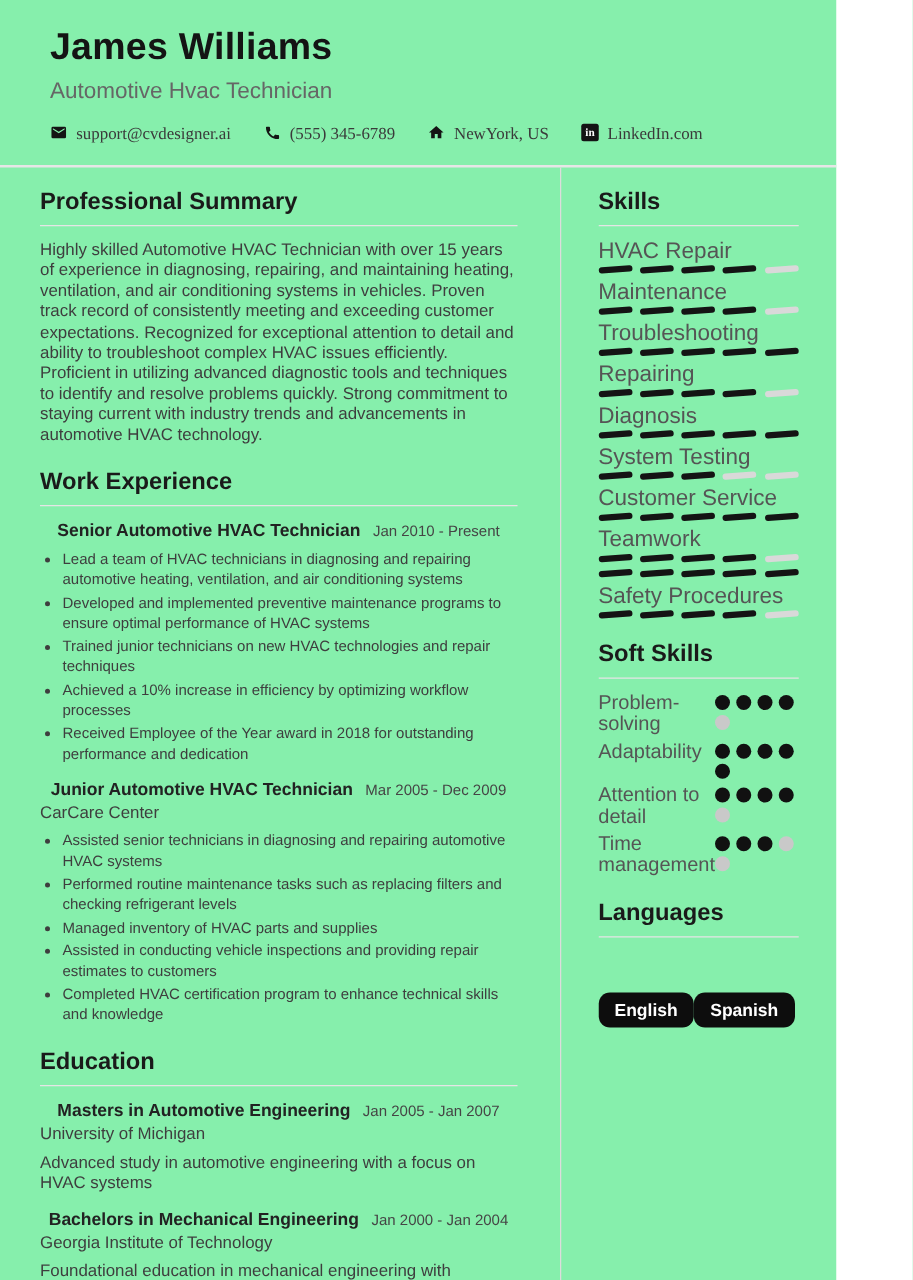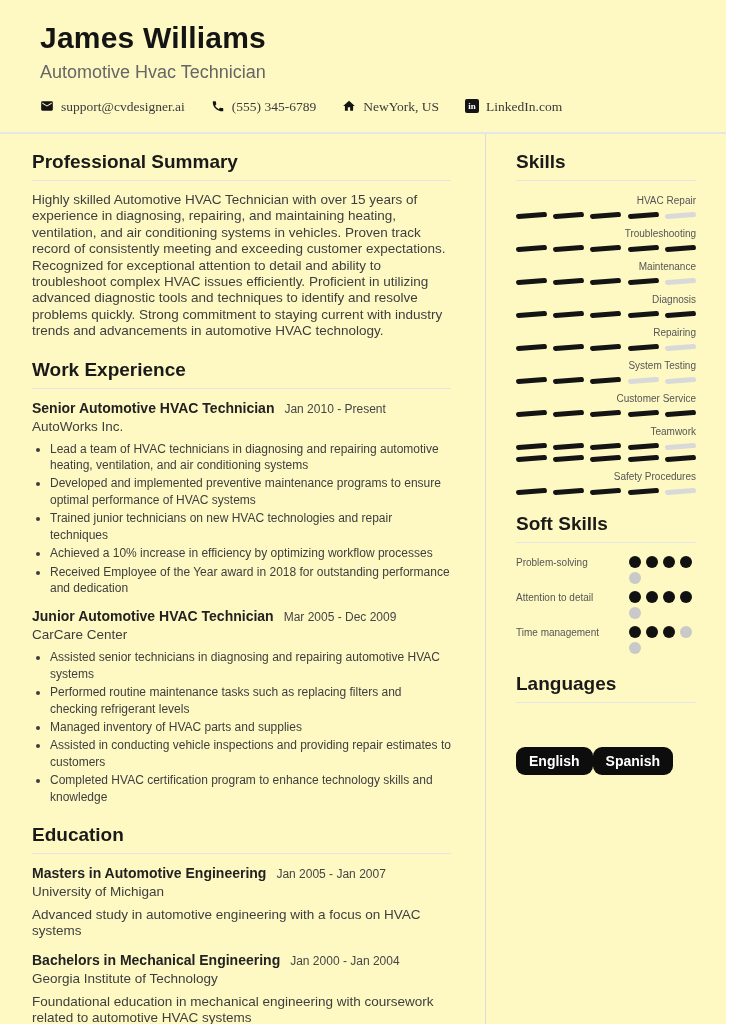--- a/index.html
+++ b/index.html
@@ -1,18 +1,18 @@
 <!DOCTYPE html>
 <html style="--bar-filled: #141414; --bar-empty: #d9d9d9; --dot-filled: #111111; --dot-empty: #c9c9c9; --badge-bg: #0d0d0d; --badge-text: #ffffff;"><head>
 <meta charset="utf-8">
 <style>
   * { box-sizing: border-box; }
   html, body { margin: 0; padding: 0; background: #fff; }
   body { font-family: "Liberation Sans", sans-serif; color: #3e3e3e; }
-  .page { width: 726px; height: 1024px; background: #fef9c3; overflow: hidden; position: relative; }
+  .page { width: 669px; height: 1024px; background: #86efac; overflow: hidden; position: relative; }
 
   
   .resume-header { padding: 20px 40px 0 40px; }
   .person-name { margin: 0; font-size: 30px; line-height: 36px; font-weight: 700; color: #141414; letter-spacing: .2px; }
   .person-title { margin-top: 6px; font-size: 18px; color: #666; }
   .contact-row { display: flex; align-items: center; gap: 26px; margin-top: 16px; padding-bottom: 17px; font-size: 13.5px; color: #3a3a3a; }
   .contact-item { display: inline-flex; align-items: flex-start; gap: 7px; font-family: Liberation Serif, serif; }
   .contact-icon { display: inline-flex; }
   .contact-icon svg { width: 14px; height: 14px; display: block; fill: #141414; }
   .li-box { width: 14px; height: 14px; background: #141414; color: #fff; font-size: 9px; font-weight: 700; display: inline-flex; align-items: center; justify-content: center; border-radius: 2px; }
@@ -24,40 +24,40 @@
   .right-col { flex: 1; padding: 16px 30px 0 30px; }
 
   section { margin-bottom: 18px; }
   .section-heading { margin: 0 0 7px 0; font-size: 19px; line-height: 23px; font-weight: 700; color: #1a1a1a; }
   .rule { border-bottom: 1px solid #e5e5e5; margin-bottom: 11px; }
 
   .summary-text { margin: 0; font-size: 13.5px; line-height: 16.4px; color: #3e3e3e; }
 
   
   .job { margin-bottom: 12px; }
-  .job-head { display: flex; justify-content: flex-start; align-items: baseline; }
+  .job-head { display: flex; justify-content: center; align-items: baseline; }
   .job-title { font-size: 14px; font-weight: 700; color: #222; line-height: 17px; }
   .job-dates { font-size: 12px; color: #454545; white-space: nowrap; padding-left: 10px; }
   .job-company { font-size: 13.5px; color: #3e3e3e; line-height: 17px; margin-top: 1px; }
   .job-bullets { margin: 6px 0 0 0; padding-left: 18px; }
   .job-bullets li { font-size: 12px; line-height: 16.4px; color: #3e3e3e; margin-bottom: 2px; }
   .edu-item { margin-bottom: 12px; }
   .edu-desc { margin: 7px 0 0 0; font-size: 13.5px; line-height: 16.4px; color: #3e3e3e; }
 
   
   .skill-row { margin-bottom: 7px; }
-  .skill-name { font-size: 10px; color: #555; line-height: 17px; margin-bottom: 4px; text-align: right; }
+  .skill-name { font-size: 18px; color: #555; line-height: 17px; margin-bottom: 4px; }
   .skill-bar { display: flex; gap: 6px; }
   .seg { flex: 1; height: 5px; border-radius: 3px; transform: rotate(-4deg); }
   .seg.filled { background: var(--bar-filled, #141414); }
   .seg.empty { background: var(--bar-empty, #d9d9d9); }
 
   
   .soft-row { display: flex; align-items: flex-start; margin-bottom: 5px; }
-  .soft-name { flex: 1; font-size: 10px; color: #555; line-height: 17px; }
+  .soft-name { flex: 1; font-size: 16px; color: #555; line-height: 17px; }
   .soft-dots { width: 67px; display: flex; flex-wrap: wrap; gap: 4px 5px; padding-top: 2px; }
   .dot { width: 12px; height: 12px; border-radius: 50%; }
   .dot.filled { background: var(--dot-filled, #111); }
   .dot.empty { background: var(--dot-empty, #c9c9c9); }
 
   
   .lang-row { display: flex; gap: 0; margin-top: 44px; }
   .lang-badge { background: var(--badge-bg, #0d0d0d); color: var(--badge-text, #fff); font-size: 14px; font-weight: 700; line-height: 16px; padding: 6px 13px; border-radius: 9px; }
 </style>
 </head>
@@ -116,41 +116,40 @@
 
       <section>
         <h2 class="section-heading">Work Experience</h2>
         <div class="rule"></div>
         <div id="jobs">
             <div class="job">
               <div class="job-head">
                 <span class="job-title">Senior Automotive HVAC Technician</span>
                 <span class="job-dates">Jan 2010 - Present</span>
               </div>
-              <div class="job-company">AutoWorks Inc.</div>
               <ul class="job-bullets">
                 <li>Lead a team of HVAC technicians in diagnosing and repairing automotive heating, ventilation, and air conditioning systems</li>
                 <li>Developed and implemented preventive maintenance programs to ensure optimal performance of HVAC systems</li>
                 <li>Trained junior technicians on new HVAC technologies and repair techniques</li>
                 <li>Achieved a 10% increase in efficiency by optimizing workflow processes</li>
                 <li>Received Employee of the Year award in 2018 for outstanding performance and dedication</li>
               </ul>
             </div>
             <div class="job">
               <div class="job-head">
                 <span class="job-title">Junior Automotive HVAC Technician</span>
                 <span class="job-dates">Mar 2005 - Dec 2009</span>
               </div>
               <div class="job-company">CarCare Center</div>
               <ul class="job-bullets">
                 <li>Assisted senior technicians in diagnosing and repairing automotive HVAC systems</li>
                 <li>Performed routine maintenance tasks such as replacing filters and checking refrigerant levels</li>
                 <li>Managed inventory of HVAC parts and supplies</li>
                 <li>Assisted in conducting vehicle inspections and providing repair estimates to customers</li>
-                <li>Completed HVAC certification program to enhance technology skills and knowledge</li>
+                <li>Completed HVAC certification program to enhance technical skills and knowledge</li>
               </ul>
             </div>
           </div>
       </section>
 
       <section>
         <h2 class="section-heading">Education</h2>
         <div class="rule"></div>
         <div id="edu-items">
             <div class="edu-item">
@@ -184,57 +183,57 @@
               <div class="skill-name">HVAC Repair</div>
               <div class="skill-bar">
                 <span class="seg filled"></span>
                 <span class="seg filled"></span>
                 <span class="seg filled"></span>
                 <span class="seg filled"></span>
                 <span class="seg empty"></span>
               </div>
             </div>
             <div class="skill-row">
+              <div class="skill-name">Maintenance</div>
+              <div class="skill-bar">
+                <span class="seg filled"></span>
+                <span class="seg filled"></span>
+                <span class="seg filled"></span>
+                <span class="seg filled"></span>
+                <span class="seg empty"></span>
+              </div>
+            </div>
+            <div class="skill-row">
               <div class="skill-name">Troubleshooting</div>
               <div class="skill-bar">
                 <span class="seg filled"></span>
                 <span class="seg filled"></span>
                 <span class="seg filled"></span>
                 <span class="seg filled"></span>
                 <span class="seg filled"></span>
               </div>
             </div>
             <div class="skill-row">
-              <div class="skill-name">Maintenance</div>
+              <div class="skill-name">Repairing</div>
               <div class="skill-bar">
                 <span class="seg filled"></span>
                 <span class="seg filled"></span>
                 <span class="seg filled"></span>
                 <span class="seg filled"></span>
                 <span class="seg empty"></span>
               </div>
             </div>
             <div class="skill-row">
               <div class="skill-name">Diagnosis</div>
               <div class="skill-bar">
                 <span class="seg filled"></span>
                 <span class="seg filled"></span>
                 <span class="seg filled"></span>
                 <span class="seg filled"></span>
                 <span class="seg filled"></span>
-              </div>
-            </div>
-            <div class="skill-row">
-              <div class="skill-name">Repairing</div>
-              <div class="skill-bar">
-                <span class="seg filled"></span>
-                <span class="seg filled"></span>
-                <span class="seg filled"></span>
-                <span class="seg filled"></span>
-                <span class="seg empty"></span>
               </div>
             </div>
             <div class="skill-row">
               <div class="skill-name">System Testing</div>
               <div class="skill-bar">
                 <span class="seg filled"></span>
                 <span class="seg filled"></span>
                 <span class="seg filled"></span>
                 <span class="seg empty"></span>
                 <span class="seg empty"></span>
@@ -290,20 +289,30 @@
               <div class="soft-name">Problem-solving</div>
               <div class="soft-dots">
                 <span class="dot filled"></span>
                 <span class="dot filled"></span>
                 <span class="dot filled"></span>
                 <span class="dot filled"></span>
                 <span class="dot empty"></span>
               </div>
             </div>
             <div class="soft-row">
+              <div class="soft-name">Adaptability</div>
+              <div class="soft-dots">
+                <span class="dot filled"></span>
+                <span class="dot filled"></span>
+                <span class="dot filled"></span>
+                <span class="dot filled"></span>
+                <span class="dot filled"></span>
+              </div>
+            </div>
+            <div class="soft-row">
               <div class="soft-name">Attention to detail</div>
               <div class="soft-dots">
                 <span class="dot filled"></span>
                 <span class="dot filled"></span>
                 <span class="dot filled"></span>
                 <span class="dot filled"></span>
                 <span class="dot empty"></span>
               </div>
             </div>
             <div class="soft-row">

